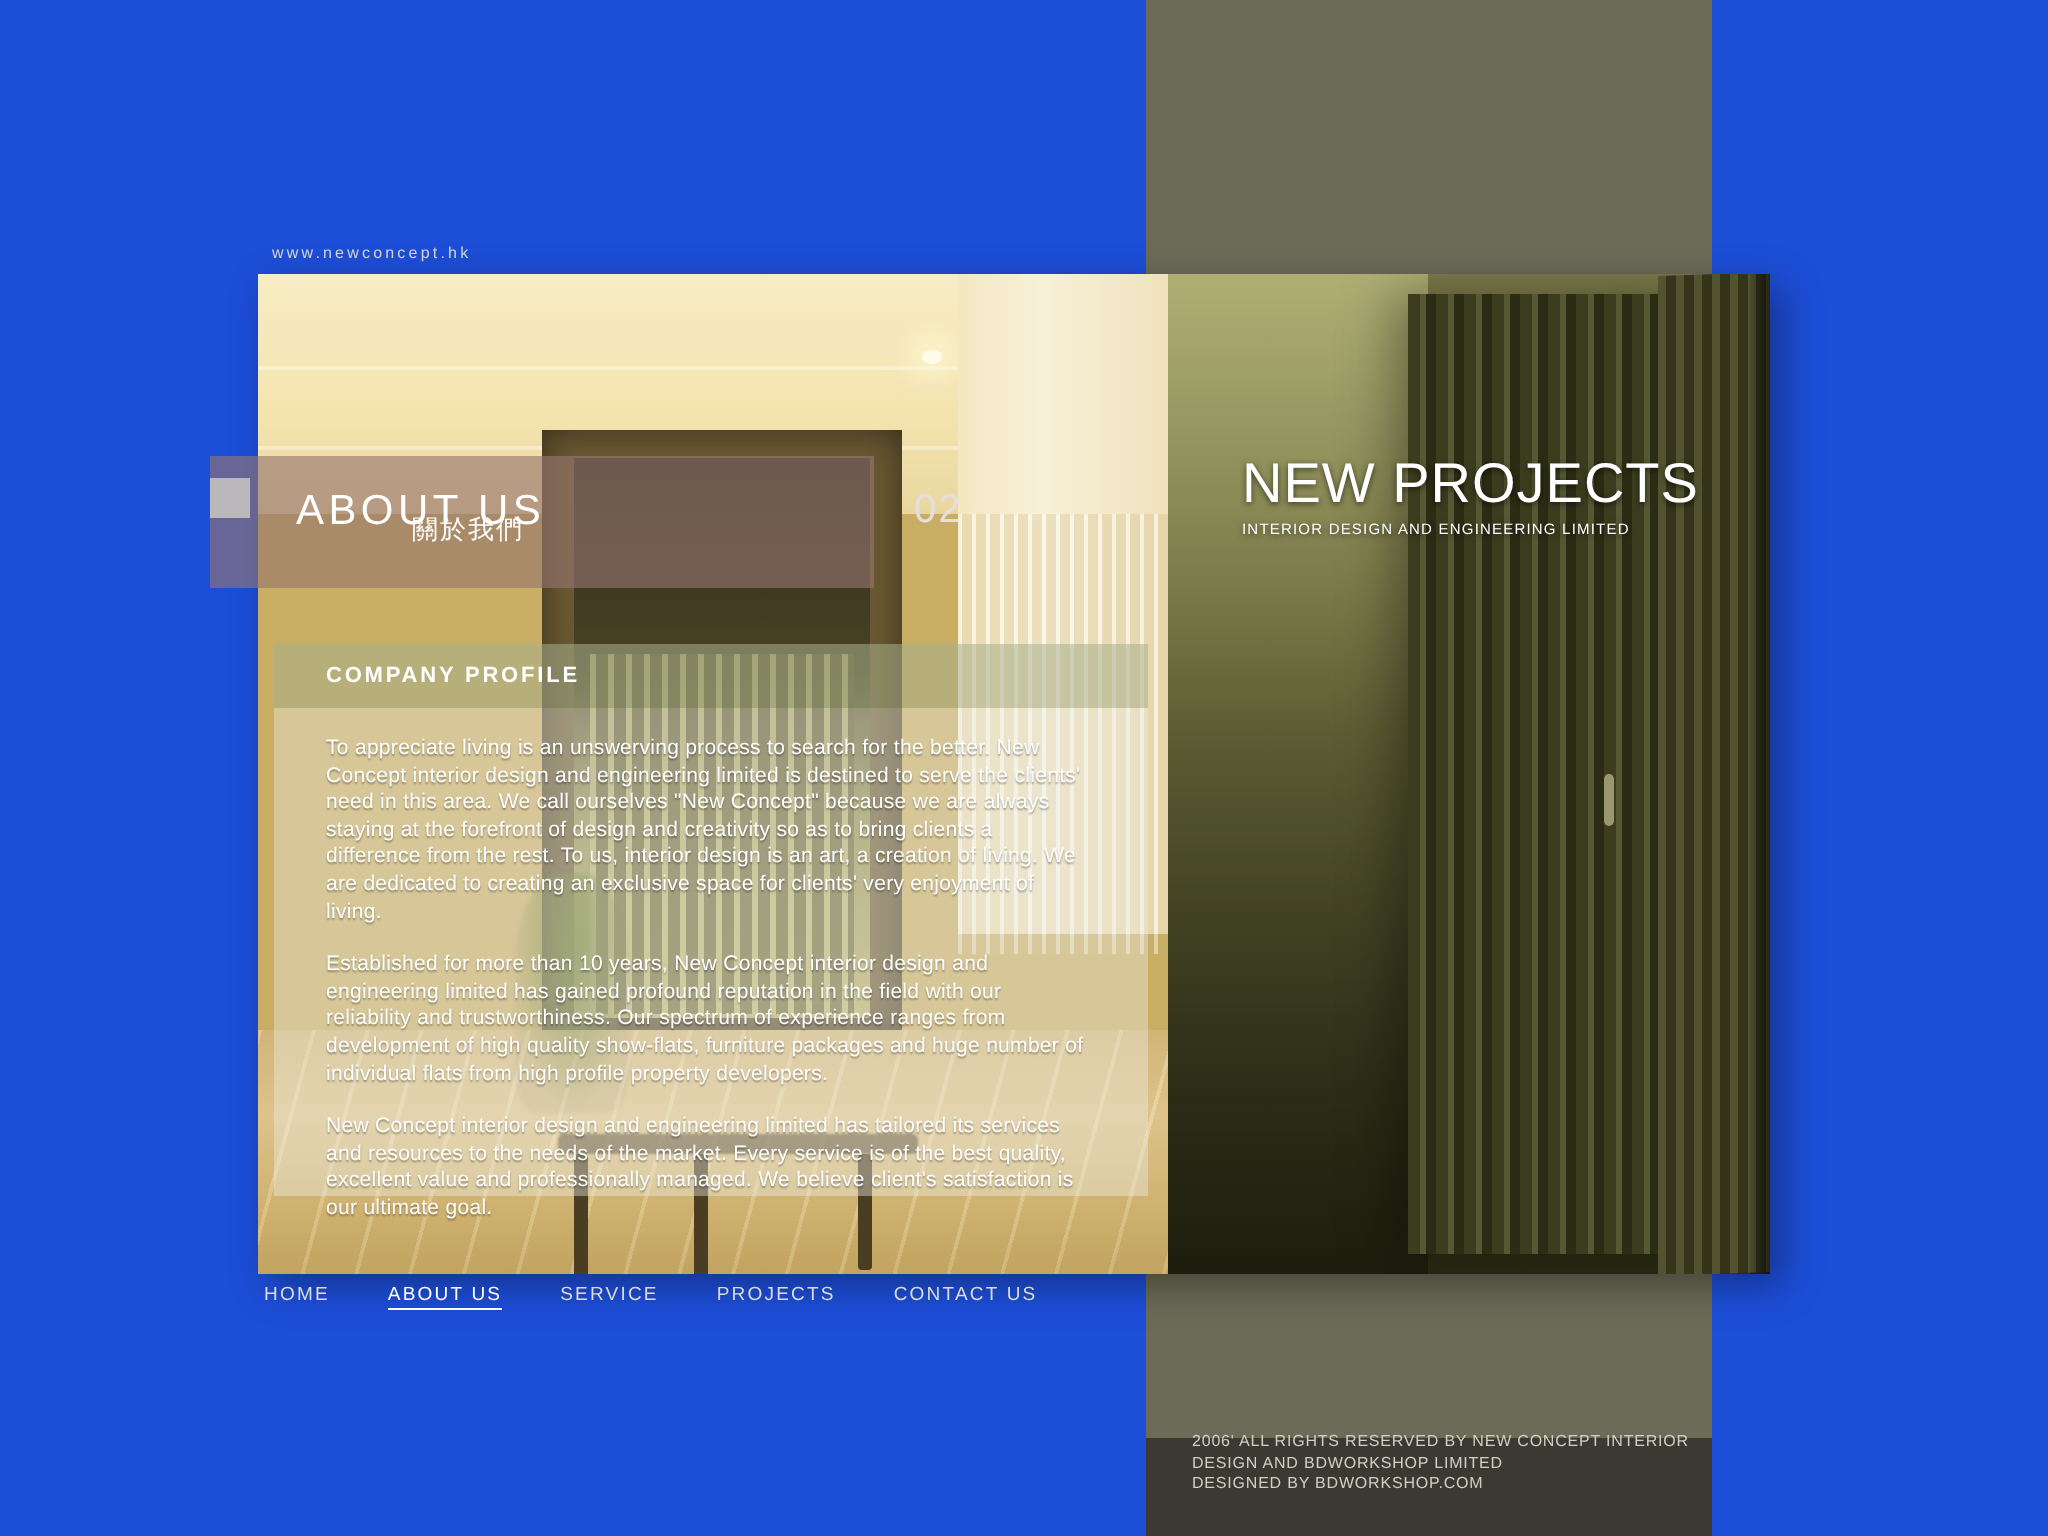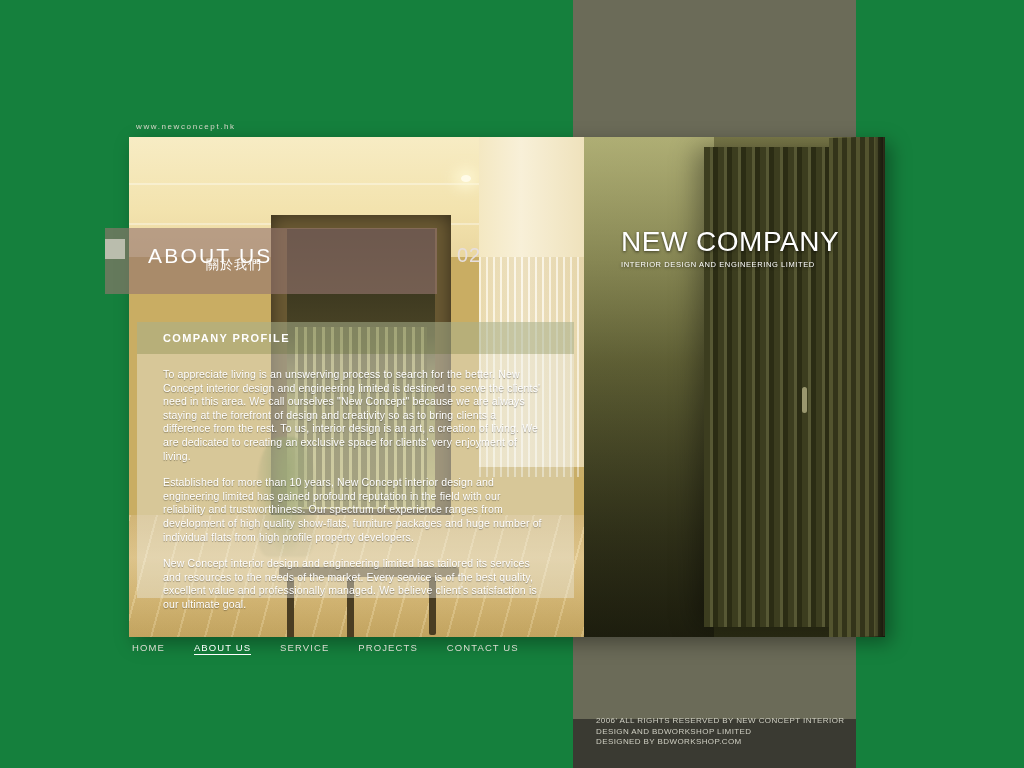--- a/index.html
+++ b/index.html
@@ -9,21 +9,21 @@
     width: 1024px;
     height: 768px;
     overflow: hidden;
     font-family: "Liberation Sans", sans-serif;
   }
 
   #stage {
     position: relative;
     width: 1024px;
     height: 768px;
-    background: #15803d;
+    background: #1d4ed8;
   }
 
   
   .olive-band {
     position: absolute;
     left: 573px;
     top: 0;
     width: 283px;
     height: 768px;
     background: #6b6b58;
@@ -364,21 +364,21 @@
       <div class="pr-panel2"></div>
       <div class="pr-handle"></div>
       <div class="pr-frame-edge"></div>
     </div>
   </div>
   <div class="photo-shadow"></div>
 
   <div class="site-url">www.newconcept.hk</div>
 
   <div class="brand">
-    <div class="brand-name">NEW COMPANY</div>
+    <div class="brand-name">NEW PROJECTS</div>
     <div class="brand-sub">INTERIOR DESIGN AND ENGINEERING LIMITED</div>
   </div>
 
   <div class="title-band"></div>
   <div class="title-square"></div>
   <div class="title-text">ABOUT US</div>
   <div class="title-cn">關於我們</div>
   <div class="title-num">02</div>
 
   <div class="section-band"></div>

